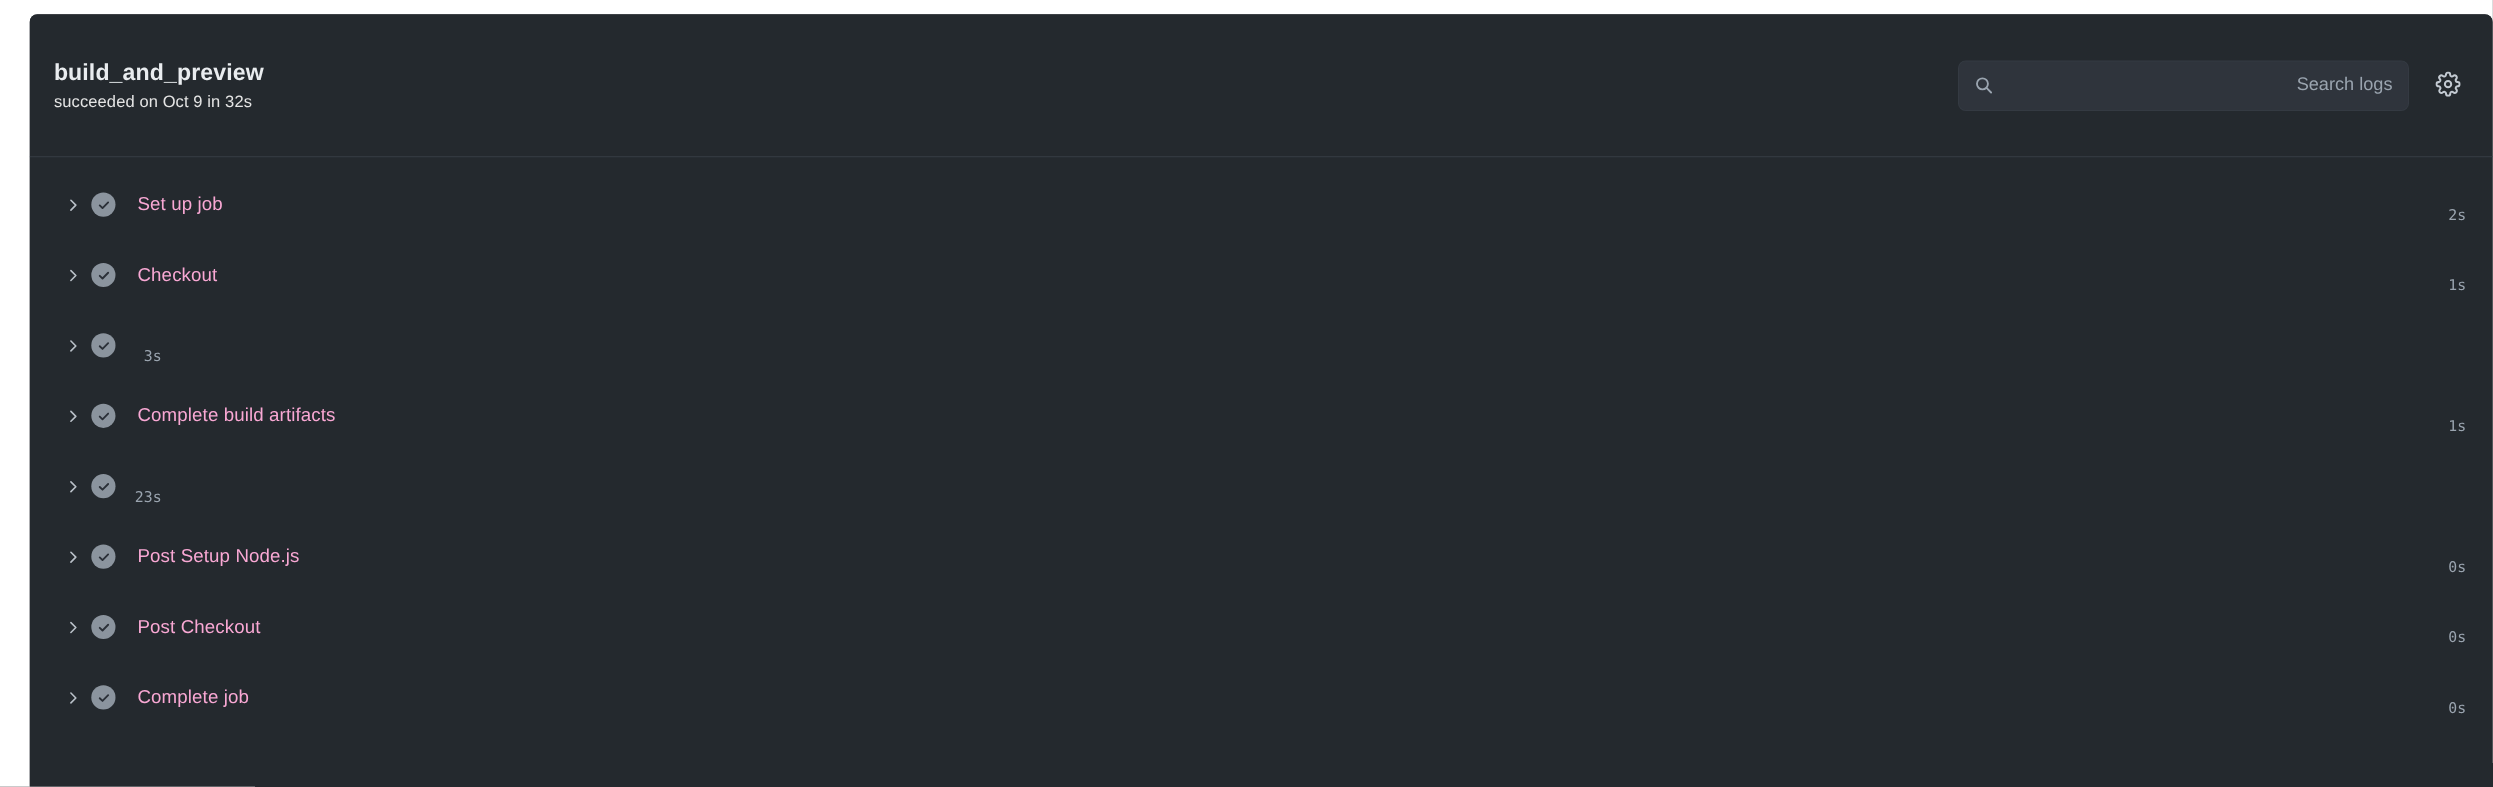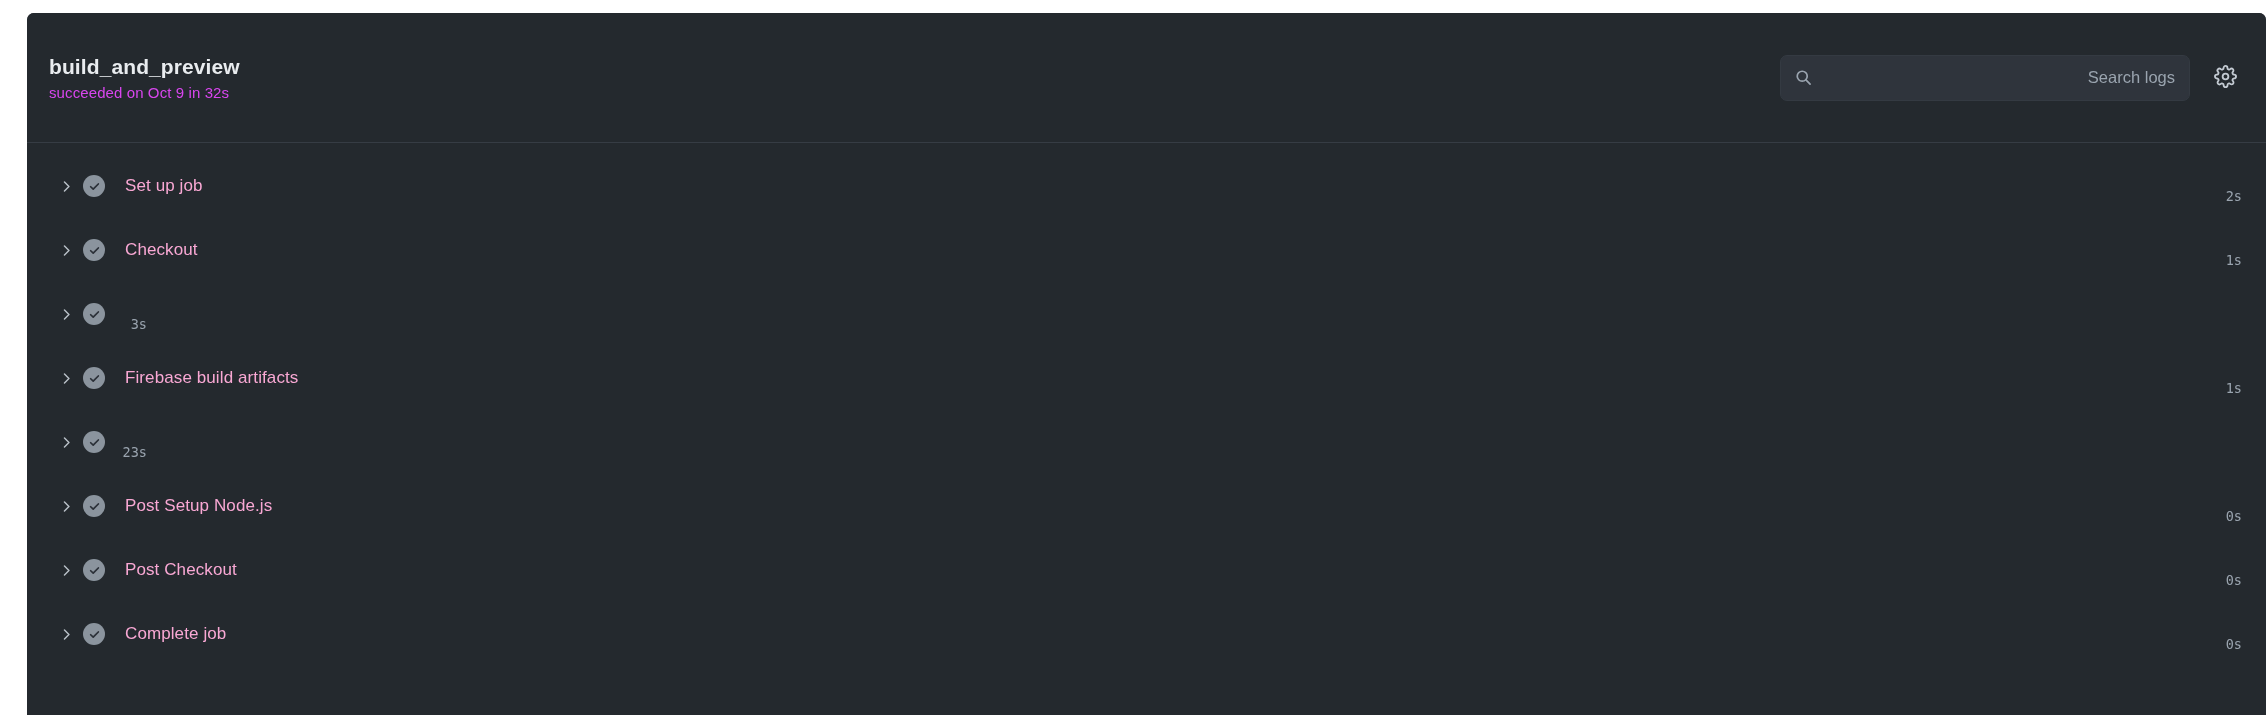--- a/index.html
+++ b/index.html
@@ -43,21 +43,21 @@
 
   .job-title {
     font-size: 21px;
     font-weight: bold;
     color: #e9ecef;
     letter-spacing: 0.1px;
   }
 
   .job-subtitle {
     font-size: 15px;
-    color: #d946ef;
+    color: #e5e5e5;
     letter-spacing: 0.1px;
   }
 
   .header-right {
     display: flex;
     align-items: center;
     gap: 18px;
   }
 
   .search-box {
@@ -241,21 +241,21 @@
         <polyline points="5.5,2.5 11,8 5.5,13.5"></polyline>
       </svg>
     </span>
     <span class="status-icon">
       <span class="check-circle">
         <svg width="13" height="13" viewBox="0 0 16 16" fill="none" stroke="#2b3038" stroke-width="2.1" stroke-linecap="round" stroke-linejoin="round">
           <polyline points="3.3,8.3 6.4,11.3 12.7,4.9"></polyline>
         </svg>
       </span>
     </span>
-    <span class="step-name">Firebase build artifacts</span>
+    <span class="step-name">Complete build artifacts</span>
     <span class="step-time">1s</span>
   </div>
 
   <div class="step-row">
     <span class="chevron">
       <svg width="13" height="13" viewBox="0 0 16 16" fill="none" stroke="#b9c0c8" stroke-width="1.8" stroke-linecap="round" stroke-linejoin="round">
         <polyline points="5.5,2.5 11,8 5.5,13.5"></polyline>
       </svg>
     </span>
     <span class="status-icon">

